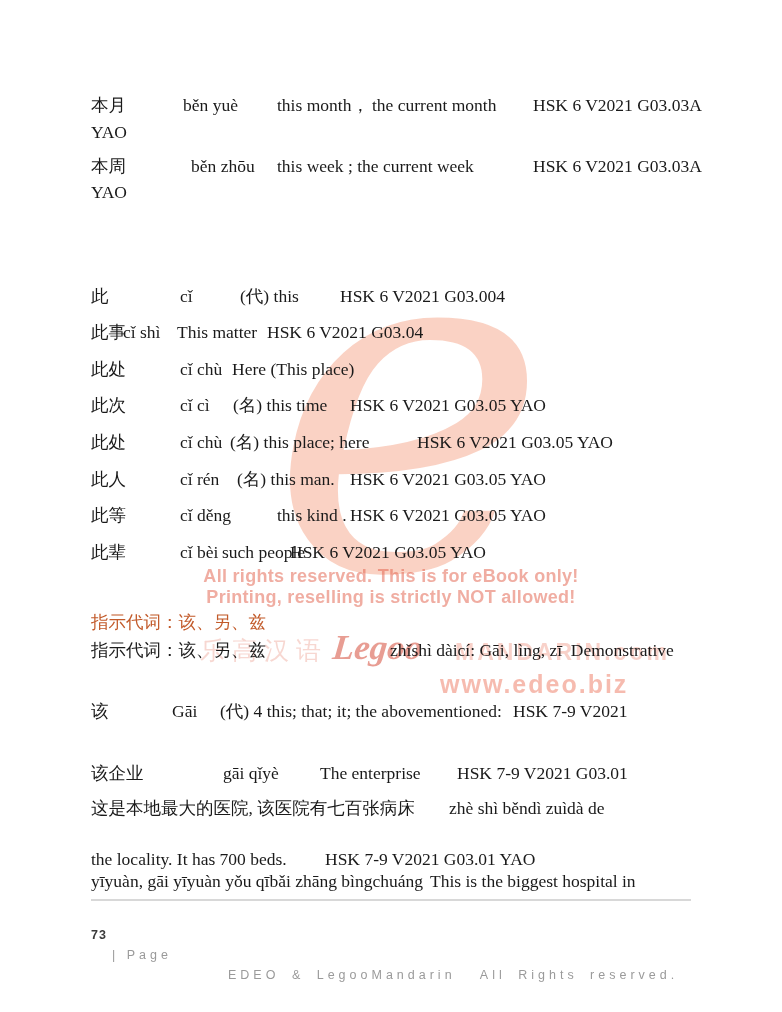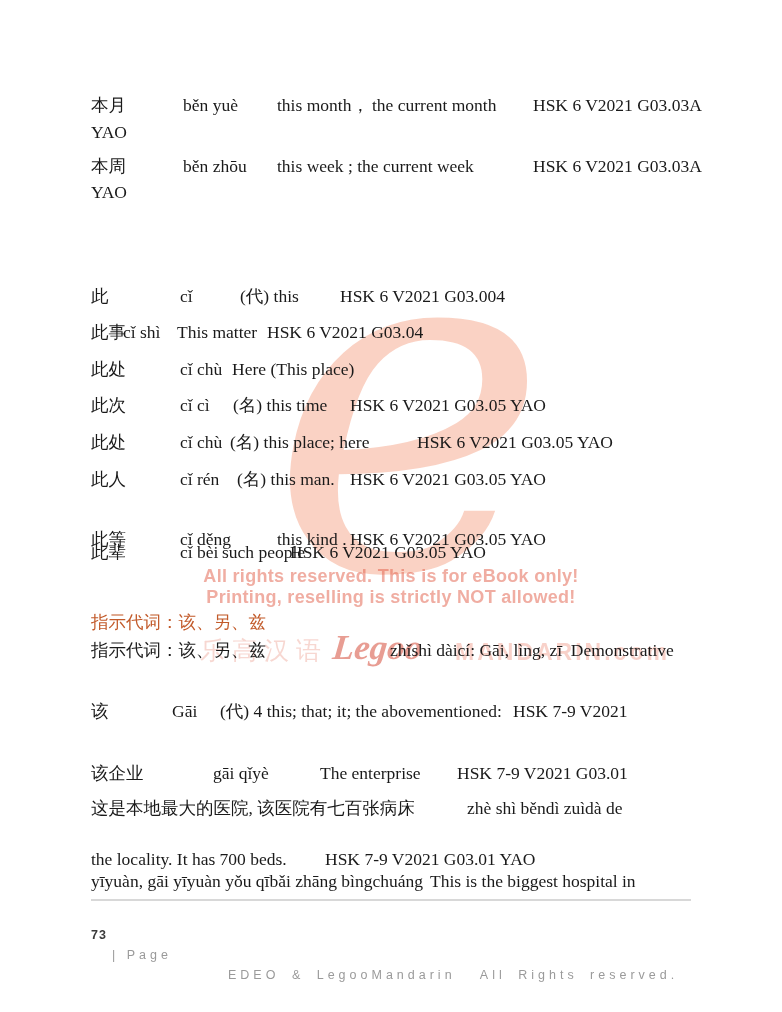--- a/index.html
+++ b/index.html
@@ -46,34 +46,35 @@
 <div class="page">
 
   <svg class="wm" style="left:0;top:0" width="782" height="1012" viewBox="0 0 782 1012">
     <text x="270" y="568" font-size="470" font-style="italic" font-family="&quot;DejaVu Serif&quot;, serif" fill="#ED6B3C" fill-opacity="0.30">e</text>
   </svg>
   <div class="wm wm-notice" style="top:566px">All rights reserved. This is for eBook only!</div>
   <div class="wm wm-cjk1">乐高汉语</div>
   <div class="wm wm-notice" style="top:587px">Printing, reselling is strictly NOT allowed!</div>
   <div class="wm wm-legoo-script">Legoo</div>
   <div class="wm wm-legoo-caps">MANDARIN.com</div>
+  <div class="wm wm-site">www.edeo.biz</div>
 
   <div class="ln" style="top:93px">
     <span class="seg" style="left:91px">本月</span>
     <span class="seg" style="left:183px">běn yuè</span>
     <span class="seg" style="left:277px">this month，</span>
     <span class="seg" style="left:372px">the current month</span>
     <span class="seg" style="left:533px">HSK 6 V2021 G03.03A</span>
   </div>
   <div class="ln" style="top:120px">
     <span class="seg" style="left:91px">YAO</span>
   </div>
   <div class="ln" style="top:154px">
     <span class="seg" style="left:91px">本周</span>
-    <span class="seg" style="left:183px">běn zhōu</span>
+    <span class="seg" style="left:191px">běn zhōu</span>
     <span class="seg" style="left:277px">this week ; the current week</span>
     <span class="seg" style="left:533px">HSK 6 V2021 G03.03A</span>
   </div>
   <div class="ln" style="top:180px">
     <span class="seg" style="left:91px">YAO</span>
   </div>
 
   <div class="ln" style="top:284px">
     <span class="seg" style="left:91px">此</span>
     <span class="seg" style="left:180px">cǐ</span>
@@ -102,21 +103,21 @@
     <span class="seg" style="left:180px">cǐ chù</span>
     <span class="seg" style="left:230px">(名) this place; here</span>
     <span class="seg" style="left:417px">HSK 6 V2021 G03.05 YAO</span>
   </div>
   <div class="ln" style="top:467px">
     <span class="seg" style="left:91px">此人</span>
     <span class="seg" style="left:180px">cǐ rén</span>
     <span class="seg" style="left:237px">(名) this man.</span>
     <span class="seg" style="left:350px">HSK 6 V2021 G03.05 YAO</span>
   </div>
-  <div class="ln" style="top:527px">
+  <div class="ln" style="top:503px">
     <span class="seg" style="left:91px">此等</span>
     <span class="seg" style="left:180px">cǐ děng</span>
     <span class="seg" style="left:277px">this kind .</span>
     <span class="seg" style="left:350px">HSK 6 V2021 G03.05 YAO</span>
   </div>
   <div class="ln" style="top:540px">
     <span class="seg" style="left:91px">此辈</span>
     <span class="seg" style="left:180px">cǐ bèi</span>
     <span class="seg" style="left:222px">such people</span>
     <span class="seg" style="left:290px">HSK 6 V2021 G03.05 YAO</span>
@@ -132,28 +133,28 @@
   </div>
 
   <div class="ln" style="top:699px">
     <span class="seg" style="left:91px">该</span>
     <span class="seg" style="left:172px">Gāi</span>
     <span class="seg" style="left:220px">(代) 4 this; that; it; the abovementioned:</span>
     <span class="seg" style="left:513px">HSK 7-9 V2021</span>
   </div>
   <div class="ln" style="top:761px">
     <span class="seg" style="left:91px">该企业</span>
-    <span class="seg" style="left:213px">gāi qǐyè</span>
+    <span class="seg" style="left:223px">gāi qǐyè</span>
     <span class="seg" style="left:320px">The enterprise</span>
     <span class="seg" style="left:457px">HSK 7-9 V2021 G03.01</span>
   </div>
 
   <div class="ln" style="top:796px">
     <span class="seg" style="left:91px">这是本地最大的医院, 该医院有七百张病床</span>
-    <span class="seg" style="left:467px">zhè shì běndì zuìdà de</span>
+    <span class="seg" style="left:449px">zhè shì běndì zuìdà de</span>
   </div>
   <div class="ln" style="top:869px">
     <span class="seg" style="left:91px">yīyuàn, gāi yīyuàn yǒu qībǎi zhāng bìngchuáng</span>
     <span class="seg" style="left:430px">This is the biggest hospital in</span>
   </div>
   <div class="ln" style="top:847px">
     <span class="seg" style="left:91px">the locality. It has 700 beds.</span>
     <span class="seg" style="left:325px">HSK 7-9 V2021 G03.01 YAO</span>
   </div>
 

